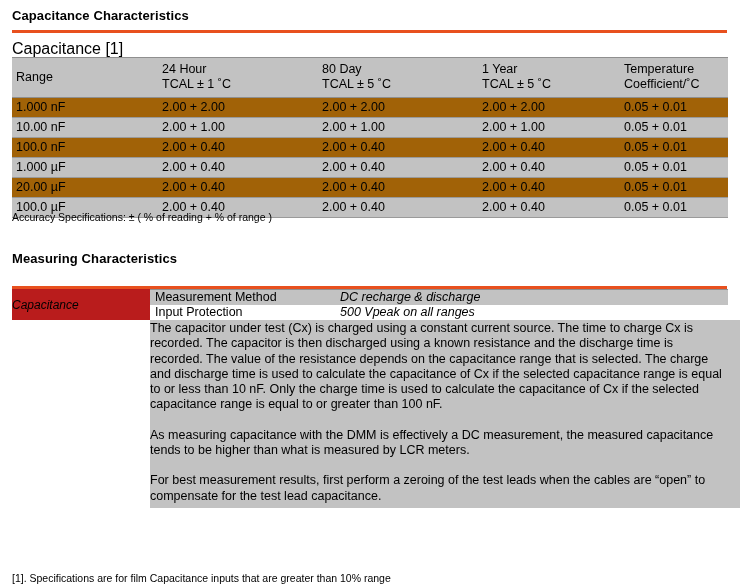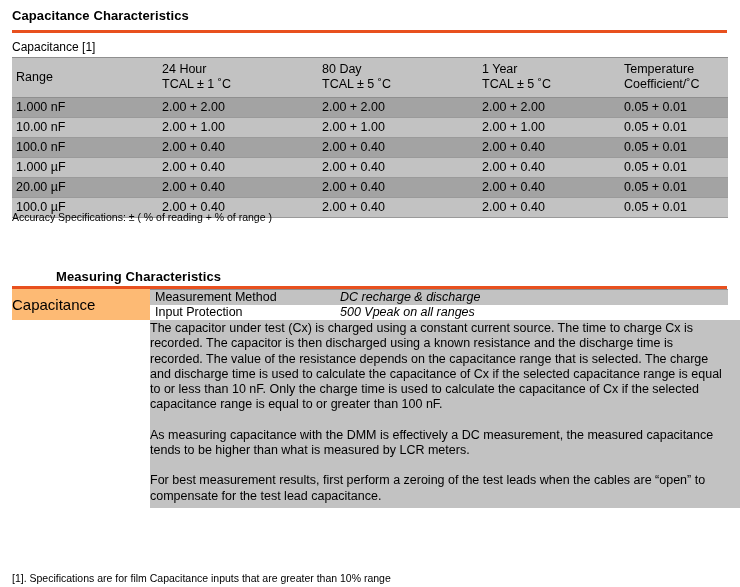--- a/index.html
+++ b/index.html
@@ -39,21 +39,21 @@
     left: 12px;
     width: 715px;
     height: 3px;
     background: #E8501E;
   }
 
   
   .sub-label {
     position: absolute;
     left: 12px;
-    font-size: 12px;
+    font-size: 16px;
     white-space: nowrap;
   }
 
   
   .spec-table {
     position: absolute;
     left: 12px;
     top: 57px;
     width: 716px;
     border-collapse: collapse;
@@ -81,21 +81,21 @@
   .spec-table th .l2 { display: block; }
   .spec-table th.range-head { vertical-align: middle; }
 
   .spec-table td {
     padding: 1px 0 2px 4px;
     font-size: 12.5px;
     line-height: 16px;
     border-bottom: 1px solid #9a9a9a;
     white-space: nowrap;
   }
-  .spec-table tbody tr.odd td { background: #a3a3a3; }
+  .spec-table tbody tr.odd td { background: #a16207; }
   .spec-table tbody tr.even td { background: #C2C2C2; }
 
   
   .accuracy-note {
     position: absolute;
     left: 12px;
     top: 211px;
     font-size: 10.5px;
     white-space: nowrap;
   }
@@ -108,25 +108,26 @@
     width: 716px;
   }
   .meas-label-cell {
     position: absolute;
     left: 0;
     top: 0;
     width: 138px;
     height: 31px;
     display: flex;
     align-items: center;
-    font-size: 15px;
-    background: #fdba74;
+    font-size: 12px;
+    background: #b91c1c;
     z-index: 2;
     padding-left: 0px;
     box-sizing: border-box;
+    font-style: italic;
   }
   .meas-top-line {
     position: absolute;
     left: 0; top: 0;
     width: 716px;
     height: 1px;
     background: #8f8f8f;
   }
   .meas-kv {
     position: absolute;
@@ -254,21 +255,21 @@
         <td>2.00 + 0.40</td>
         <td>2.00 + 0.40</td>
         <td>2.00 + 0.40</td>
         <td>0.05 + 0.01</td>
       </tr>
     </tbody>
   </table>
 
   <div class="accuracy-note">Accuracy Specifications: ± ( % of reading + % of range )</div>
 
-  <div class="section-title" style="top:269px;margin-left:44px;">Measuring Characteristics</div>
+  <div class="section-title" style="top:251px;">Measuring Characteristics</div>
   <div class="rule" style="top:286px;"></div>
 
   <div class="meas-wrap">
     <div class="meas-top-line"></div>
 
     <div class="meas-label-cell">Capacitance</div>
 
     <div class="meas-kv">
       <div class="kv-row gray">
         <div class="kv-key">Measurement Method</div>

